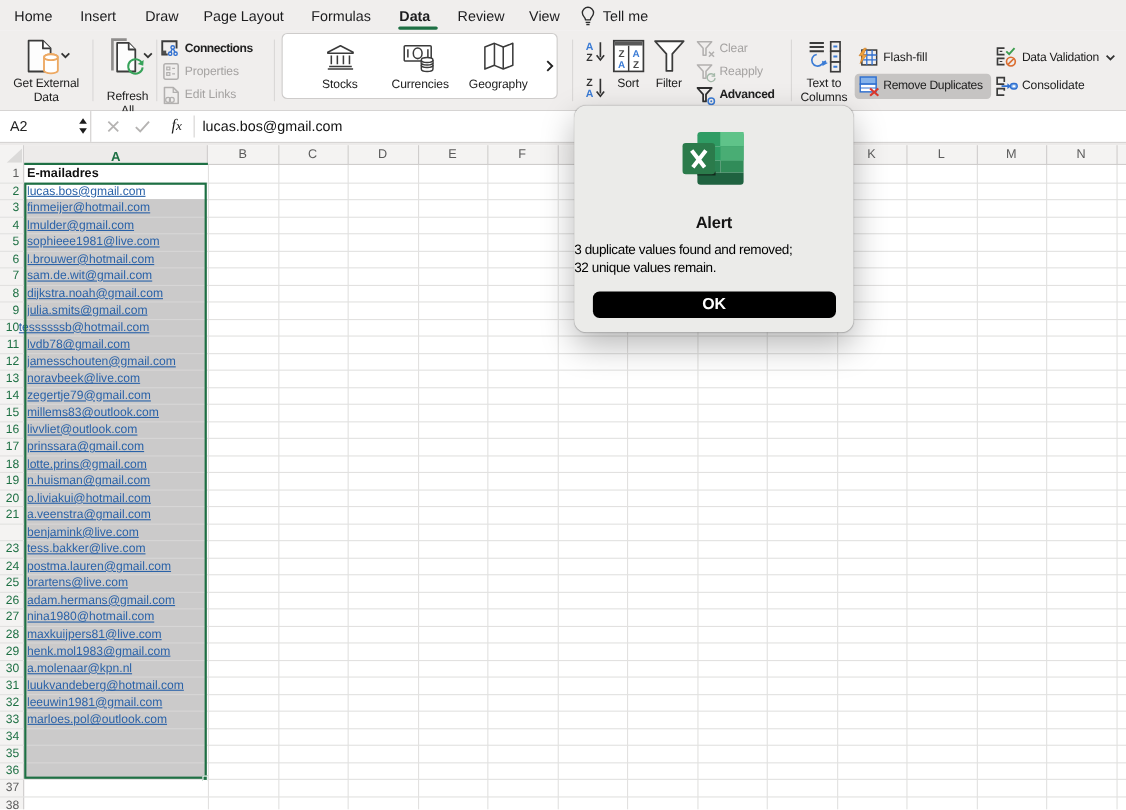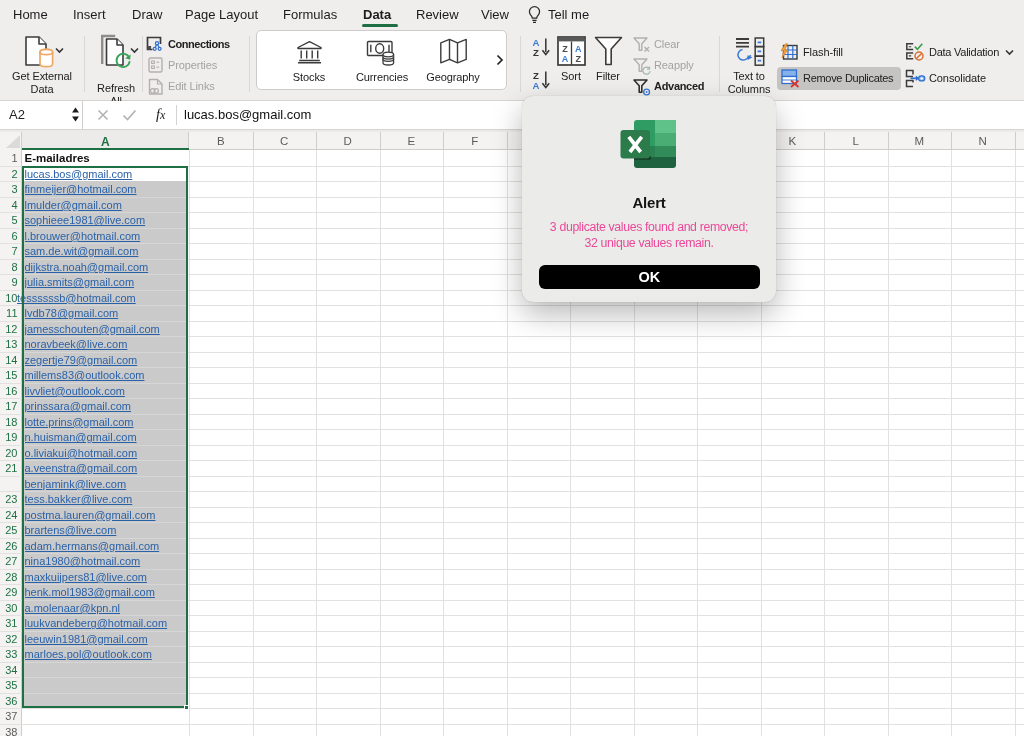--- a/index.html
+++ b/index.html
@@ -478,13 +478,13 @@
 <rect x="14" y="14" width="42" height="13" fill="#2f9c64"></rect>
 <rect x="35" y="14" width="21" height="13" fill="#49ad74"></rect>
 <rect x="35" y="27" width="21" height="11" fill="#318c59"></rect>
 <rect x="14" y="27" width="21" height="11" fill="#2a8152"></rect>
 <path d="M14 38 h42 v8 a3 3 0 0 1 -3 3 h-36 a3 3 0 0 1 -3 -3 z" fill="#1f6240"></path>
 <rect x="14" y="37" width="16.5" height="3.5" fill="#13291c"></rect>
 <rect x="0.5" y="11" width="29.5" height="28.5" rx="3" fill="#2b7b4b"></rect>
 <path d="M8.8 17.8 L20.6 33 M21.7 17.8 L9.9 33" stroke="#fff" stroke-width="3.7" fill="none"></path>
 </svg>
 <div class="abs" style="left:522px;top:193.5px;width:254px;text-align:center;font-size:15px;font-weight:700;color:#141414;letter-spacing:-0.2px;">Alert</div>
-<div class="abs" style="left:522px;top:218.5px;width:254px;text-align:center;font-size:12.3px;color:#ec4899;line-height:16px;letter-spacing:-0.35px;">3 duplicate values found and removed;<br>32 unique values remain.</div>
+<div class="abs" style="left:522px;top:218.5px;width:254px;text-align:left;font-size:12.3px;color:#000000;line-height:16px;letter-spacing:-0.35px;">3 duplicate values found and removed;<br>32 unique values remain.</div>
 <div class="abs" style="left:538.5px;top:264.5px;width:221.5px;height:24.5px;background:#000000;border-radius:6px;text-align:center;line-height:24.5px;font-size:14.5px;font-weight:700;color:#fff;">OK</div>
 </body></html>

